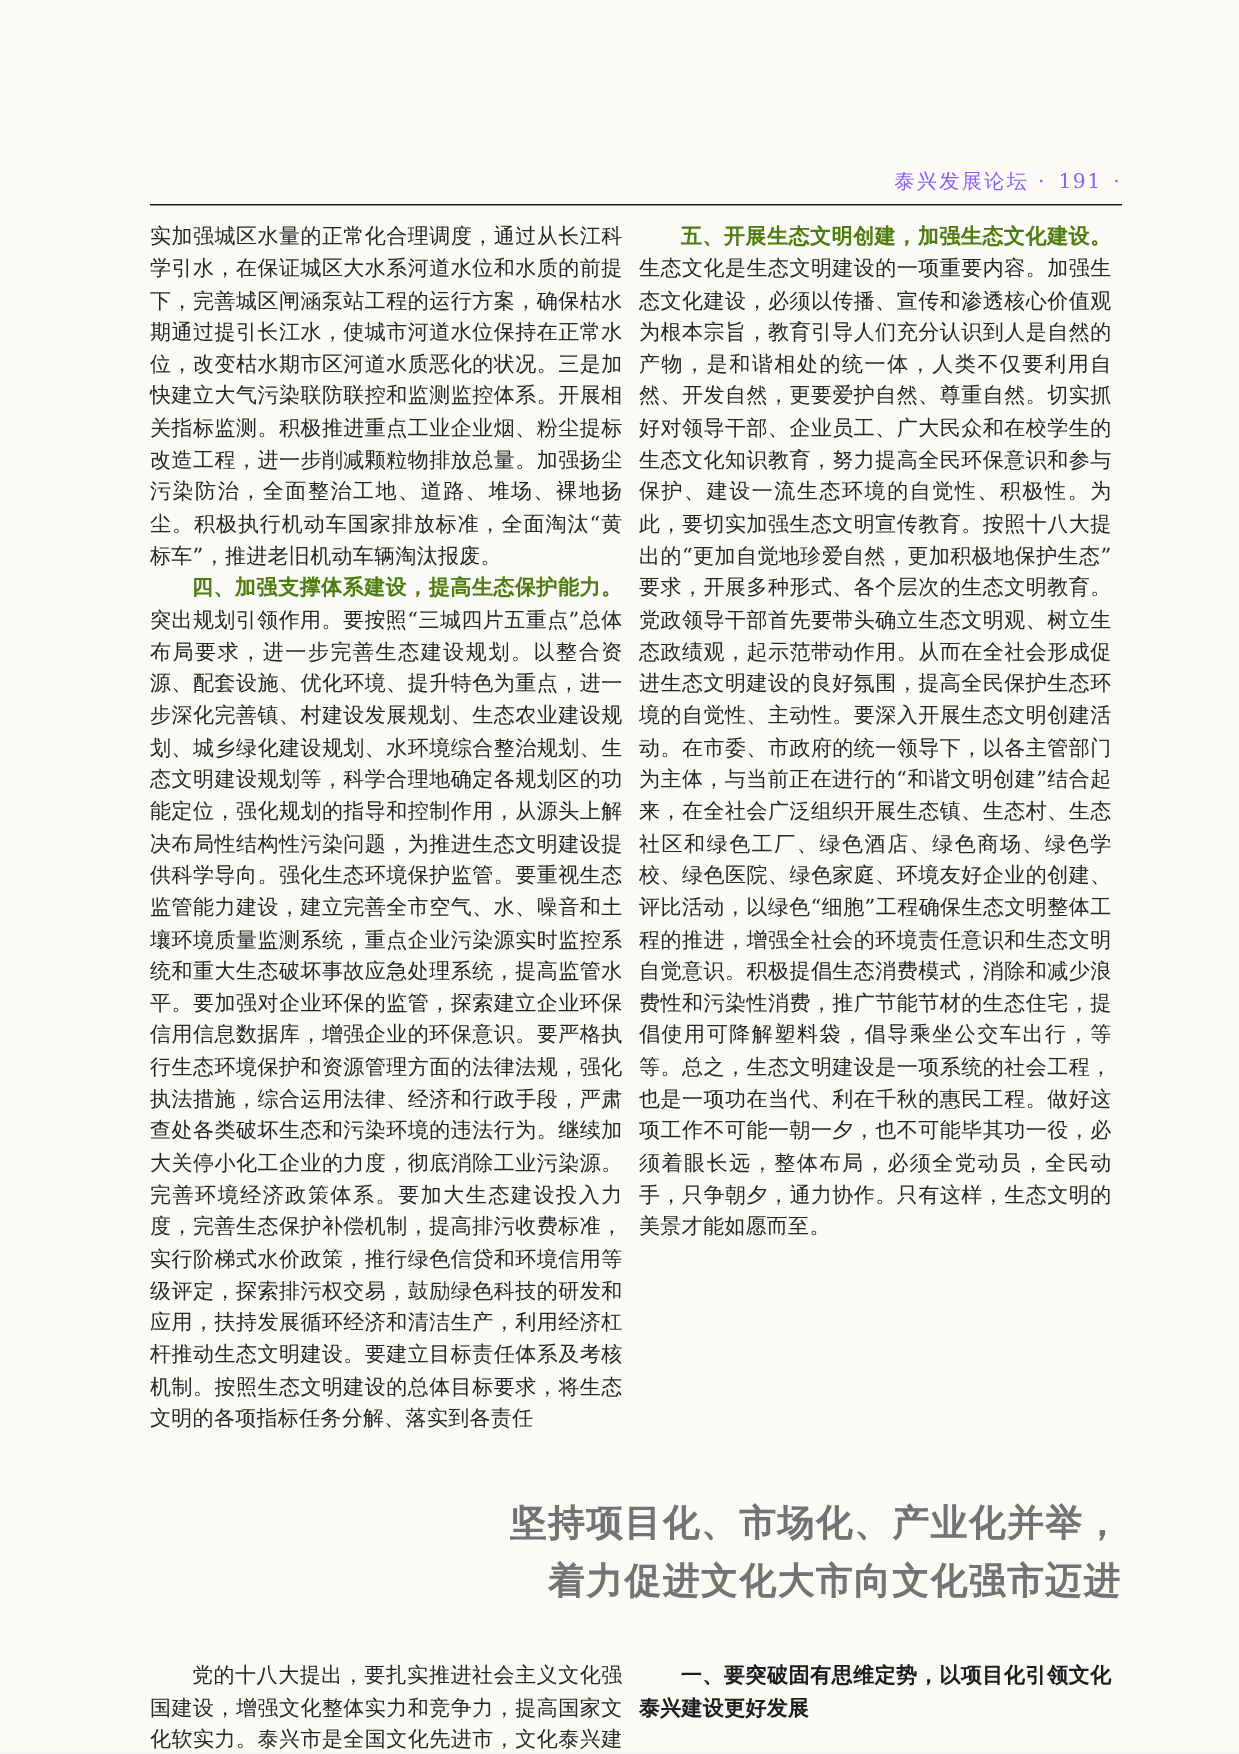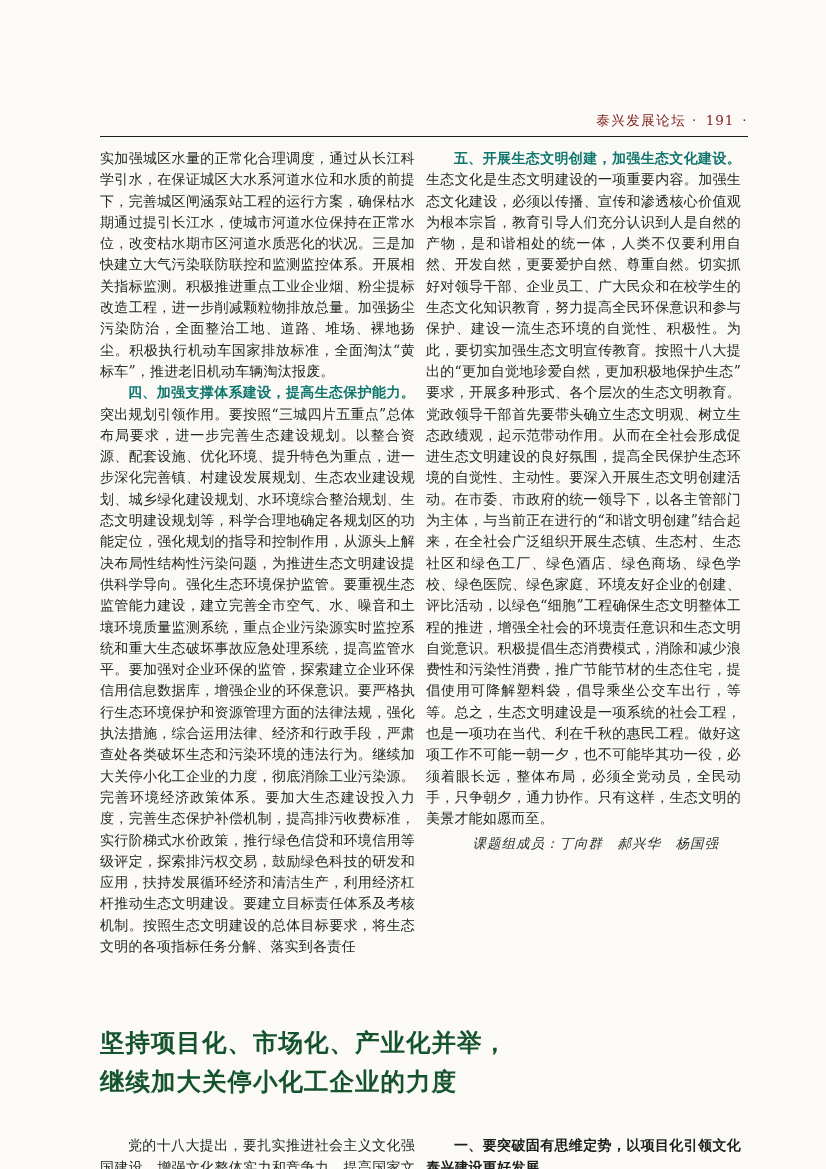--- a/index.html
+++ b/index.html
@@ -18,21 +18,21 @@
     left: 100px;
     top: 112px;
     width: 648px;
   }
   
   .header-row {
     text-align: right;
     font-size: 13.5px;
     letter-spacing: 1.5px;
     padding-bottom: 6px;
-    color: #7f1d1d;
+    color: #8b5cf6;
   }
   .header-row .pgnum { letter-spacing: 1px; padding: 0 2px; }
   .header-rule {
     border: none;
     border-top: 1.8px solid #1c1c1c;
     margin: 0 0 11px 0;
   }
   
   .columns { display: flex; gap: 11px; }
   .col {
@@ -41,43 +41,43 @@
     line-height: 21.3px;
     letter-spacing: 0.2px;
     text-align: justify;
     text-justify: inter-ideograph;
   }
   .col p { margin: 0; text-indent: 2em; }
   .col p.cont { text-indent: 0; }
   .lead {
     font-family: "DejaVu Sans", "Liberation Sans", sans-serif;
     font-weight: bold;
-    color: #0f766e;
+    color: #4d7c0f;
   }
   
   .byline {
     margin-top: 3px;
     padding-right: 22px;
     text-align: right;
     font-style: italic;
     font-size: 13.5px;
     letter-spacing: 1px;
     color: #2b2b2b;
   }
   .byline div { line-height: 21.3px; }
   
   .article2-title {
-    margin-top: 66px;
-    text-align: left;
+    margin-top: 38px;
+    text-align: right;
     font-family: "DejaVu Sans", "Liberation Sans", sans-serif;
     font-weight: bold;
     font-size: 24.5px;
     line-height: 39px;
     letter-spacing: 1px;
-    color: #14532d;
+    color: #737373;
   }
   .columns.second { margin-top: 34px; }
   .col .heading-para {
     font-family: "DejaVu Sans", "Liberation Sans", sans-serif;
     font-weight: bold;
     color: #1d1d1d;
   }
 </style>
 </head>
 <body>
@@ -94,28 +94,27 @@
     <hr class="header-rule">
 
     <div class="columns">
       <div class="col">
         <p class="cont">实加强城区水量的正常化合理调度，通过从长江科学引水，在保证城区大水系河道水位和水质的前提下，完善城区闸涵泵站工程的运行方案，确保枯水期通过提引长江水，使城市河道水位保持在正常水位，改变枯水期市区河道水质恶化的状况。三是加快建立大气污染联防联控和监测监控体系。开展相关指标监测。积极推进重点工业企业烟、粉尘提标改造工程，进一步削减颗粒物排放总量。加强扬尘污染防治，全面整治工地、道路、堆场、裸地扬尘。积极执行机动车国家排放标准，全面淘汰“黄标车”，推进老旧机动车辆淘汰报废。</p>
         <p><span class="lead">四、加强支撑体系建设，提高生态保护能力。</span><span>突出规划引领作用。要按照“三城四片五重点”总体布局要求，进一步完善生态建设规划。以整合资源、配套设施、优化环境、提升特色为重点，进一步深化完善镇、村建设发展规划、生态农业建设规划、城乡绿化建设规划、水环境综合整治规划、生态文明建设规划等，科学合理地确定各规划区的功能定位，强化规划的指导和控制作用，从源头上解决布局性结构性污染问题，为推进生态文明建设提供科学导向。强化生态环境保护监管。要重视生态监管能力建设，建立完善全市空气、水、噪音和土壤环境质量监测系统，重点企业污染源实时监控系统和重大生态破坏事故应急处理系统，提高监管水平。要加强对企业环保的监管，探索建立企业环保信用信息数据库，增强企业的环保意识。要严格执行生态环境保护和资源管理方面的法律法规，强化执法措施，综合运用法律、经济和行政手段，严肃查处各类破坏生态和污染环境的违法行为。继续加大关停小化工企业的力度，彻底消除工业污染源。完善环境经济政策体系。要加大生态建设投入力度，完善生态保护补偿机制，提高排污收费标准，实行阶梯式水价政策，推行绿色信贷和环境信用等级评定，探索排污权交易，鼓励绿色科技的研发和应用，扶持发展循环经济和清洁生产，利用经济杠杆推动生态文明建设。要建立目标责任体系及考核机制。按照生态文明建设的总体目标要求，将生态文明的各项指标任务分解、落实到各责任</span></p>
       </div>
       <div class="col">
         <p><span class="lead">五、开展生态文明创建，加强生态文化建设。</span><span>生态文化是生态文明建设的一项重要内容。加强生态文化建设，必须以传播、宣传和渗透核心价值观为根本宗旨，教育引导人们充分认识到人是自然的产物，是和谐相处的统一体，人类不仅要利用自然、开发自然，更要爱护自然、尊重自然。切实抓好对领导干部、企业员工、广大民众和在校学生的生态文化知识教育，努力提高全民环保意识和参与保护、建设一流生态环境的自觉性、积极性。为此，要切实加强生态文明宣传教育。按照十八大提出的“更加自觉地珍爱自然，更加积极地保护生态”要求，开展多种形式、各个层次的生态文明教育。党政领导干部首先要带头确立生态文明观、树立生态政绩观，起示范带动作用。从而在全社会形成促进生态文明建设的良好氛围，提高全民保护生态环境的自觉性、主动性。要深入开展生态文明创建活动。在市委、市政府的统一领导下，以各主管部门为主体，与当前正在进行的“和谐文明创建”结合起来，在全社会广泛组织开展生态镇、生态村、生态社区和绿色工厂、绿色酒店、绿色商场、绿色学校、绿色医院、绿色家庭、环境友好企业的创建、评比活动，以绿色“细胞”工程确保生态文明整体工程的推进，增强全社会的环境责任意识和生态文明自觉意识。积极提倡生态消费模式，消除和减少浪费性和污染性消费，推广节能节材的生态住宅，提倡使用可降解塑料袋，倡导乘坐公交车出行，等等。总之，生态文明建设是一项系统的社会工程，也是一项功在当代、利在千秋的惠民工程。做好这项工作不可能一朝一夕，也不可能毕其功一役，必须着眼长远，整体布局，必须全党动员，全民动手，只争朝夕，通力协作。只有这样，生态文明的美景才能如愿而至。</span></p>
         <div class="byline">
-          <div><span>课题组成员：</span><span>丁向群　郝兴华　杨国强</span></div>
         </div>
       </div>
     </div>
 
     <div class="article2-title">
       <div>坚持项目化、市场化、产业化并举，</div>
-      <div>继续加大关停小化工企业的力度</div>
+      <div>着力促进文化大市向文化强市迈进</div>
     </div>
 
     <div class="columns second">
       <div class="col">
         <p>党的十八大提出，要扎实推进社会主义文化强国建设，增强文化整体实力和竞争力，提高国家文化软实力。泰兴市是全国文化先进市，文化泰兴建设成绩斐然，但与文化强市还有一定差距。</p>
       </div>
       <div class="col">
         <p class="heading-para">一、要突破固有思维定势，以项目化引领文化泰兴建设更好发展</p>
 
       </div>

